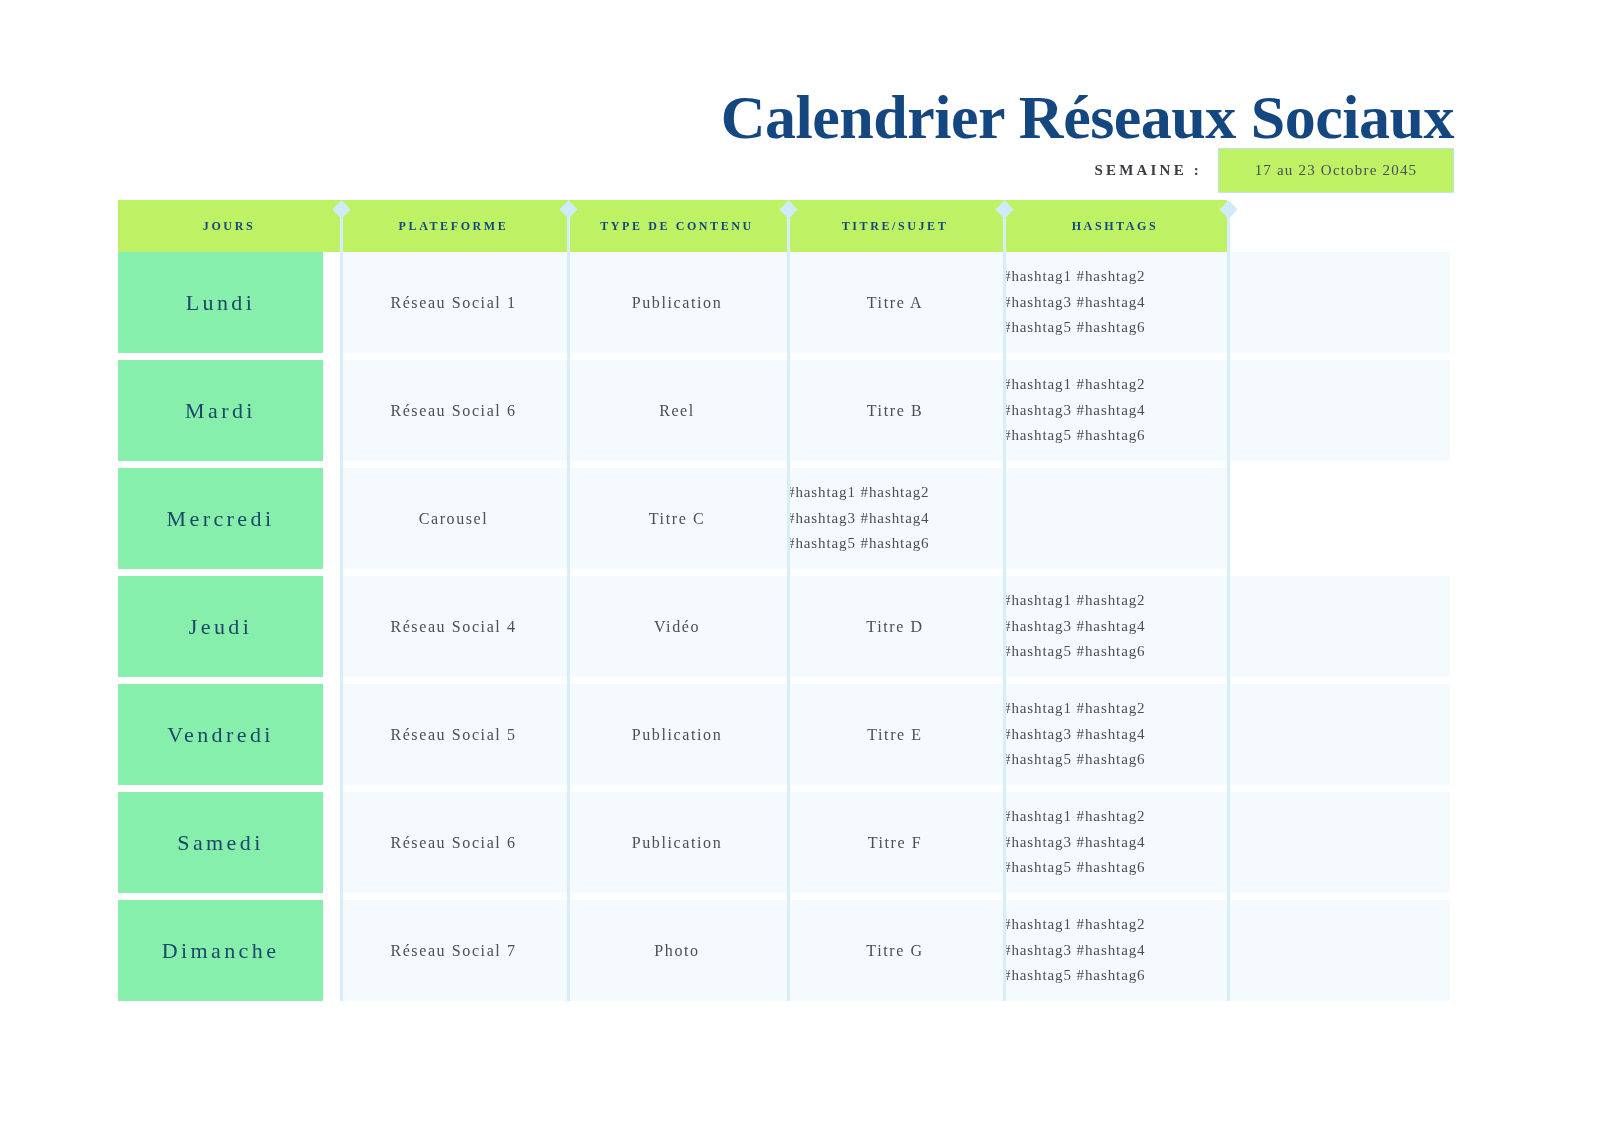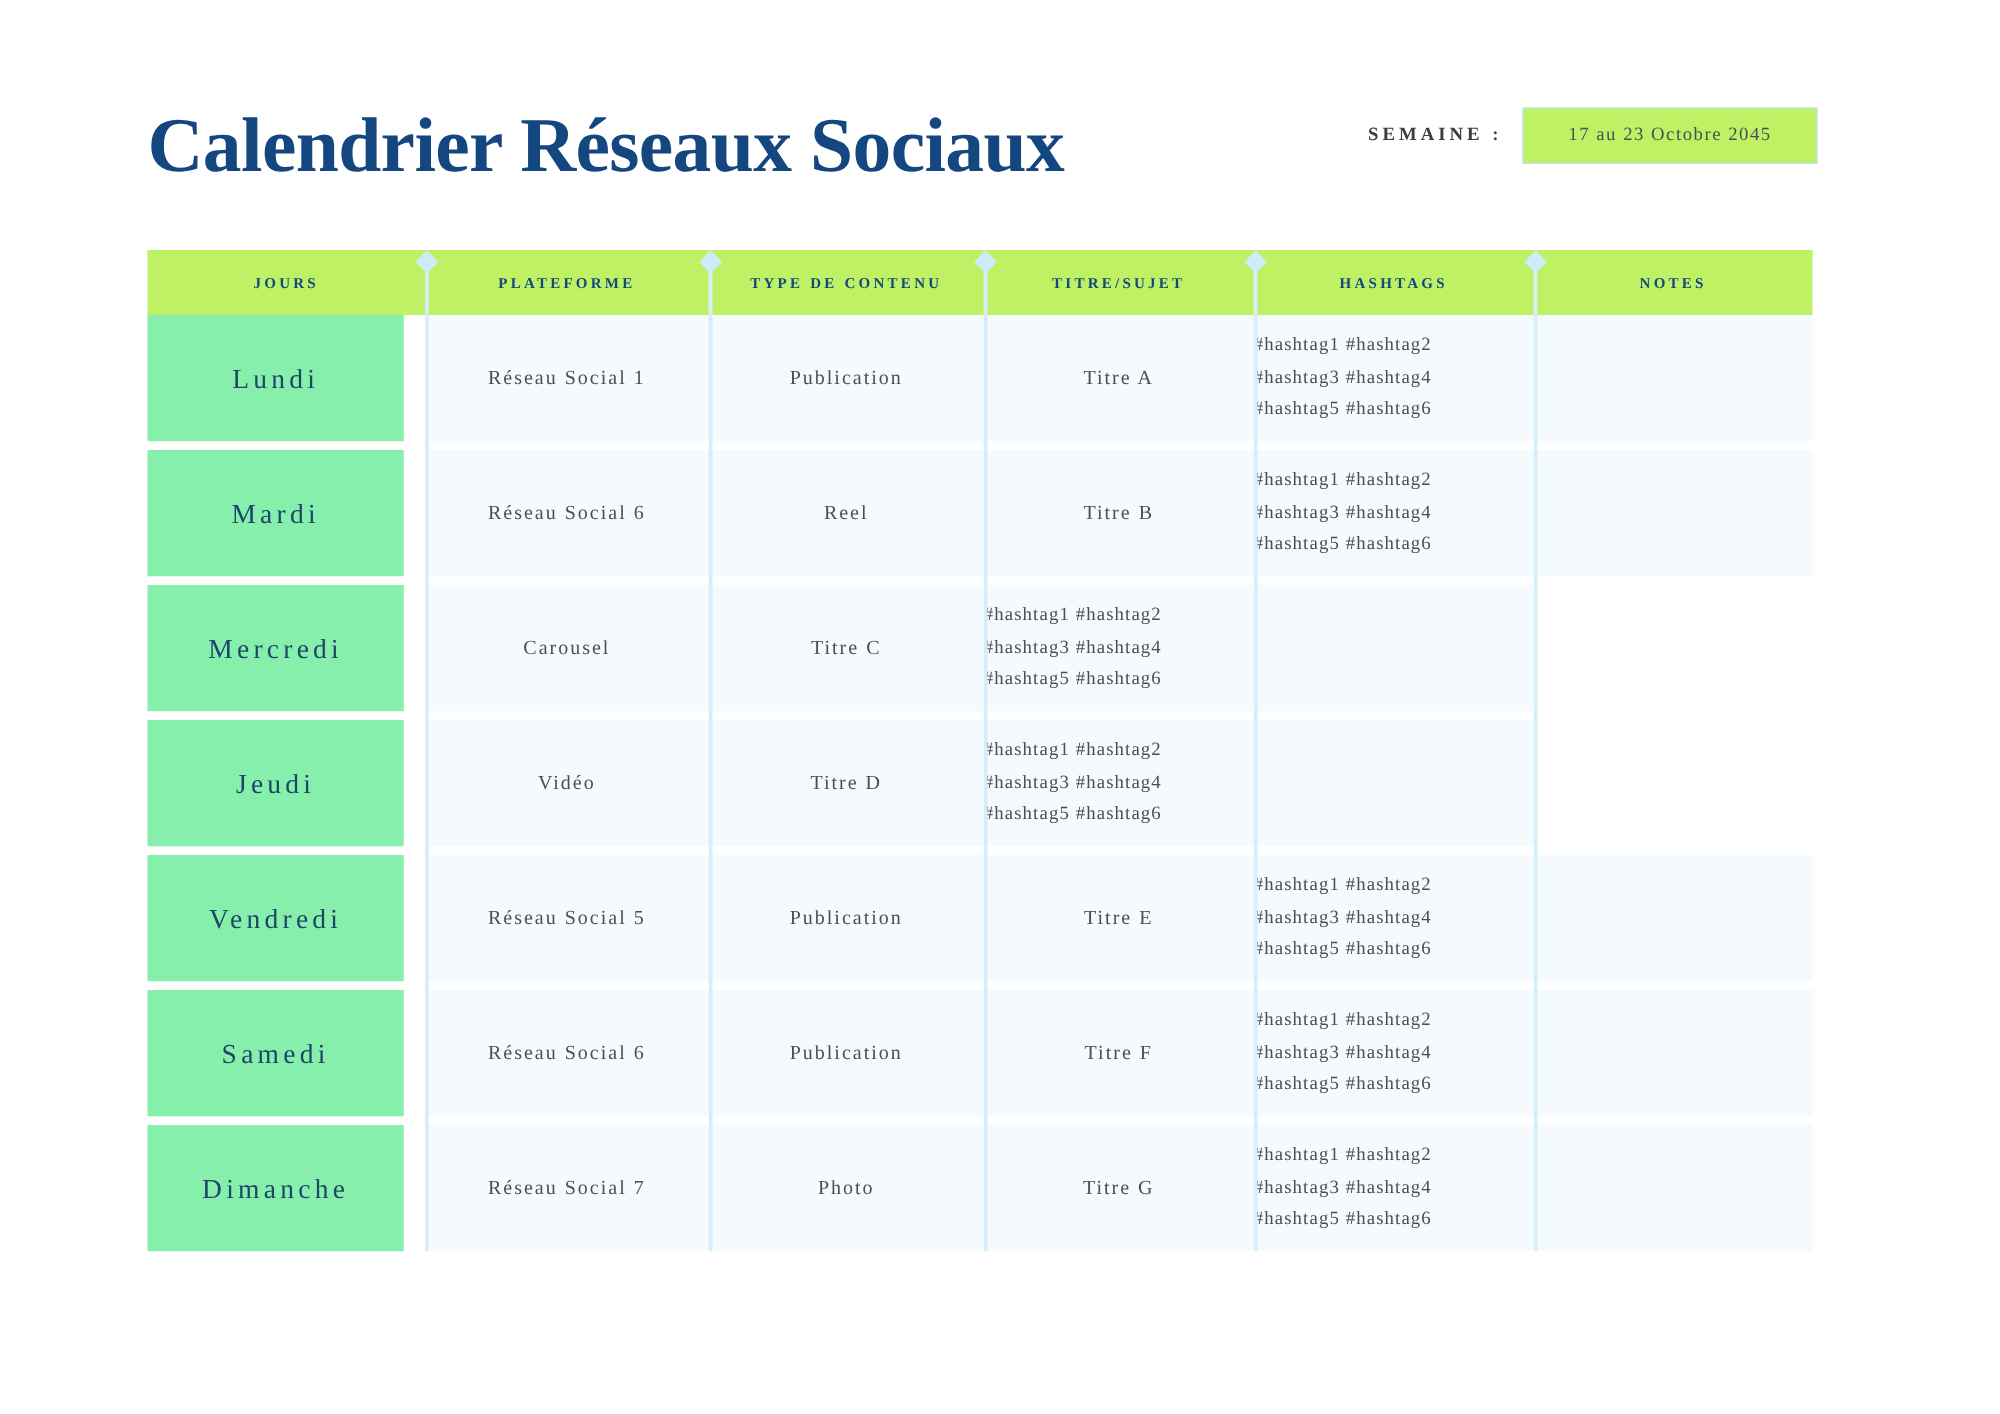--- a/index.html
+++ b/index.html
@@ -22,22 +22,23 @@
   }
 
   
   .header {
     position: absolute;
     left: 118px;
     top: 86px;
     width: 1336px;
     height: 92px;
     display: flex;
-    align-items: flex-start;
+    align-items: flex-end;
     justify-content: space-between;
+    flex-direction: column;
   }
 
   .page-title {
     font-family: "Liberation Serif", "DejaVu Serif", serif;
     font-weight: bold;
     font-size: 62px;
     line-height: 1;
     color: #14477f;
     letter-spacing: -0.5px;
     white-space: nowrap;
@@ -204,21 +205,20 @@
   </div>
 
   <div class="table">
 
     <div class="grid">
       <div class="head-cell">JOURS</div>
       <div class="head-cell">PLATEFORME</div>
       <div class="head-cell">TYPE DE CONTENU</div>
       <div class="head-cell">TITRE/SUJET</div>
       <div class="head-cell">HASHTAGS</div>
-      <div class="head-cell">NOTES</div>
     </div>
 
     <div class="rows" id="rows-container">
         <div class="row">
           <div class="cell cell-day">Lundi</div>
           <div class="cell cell-platform">Réseau Social 1</div>
           <div class="cell cell-content-type">Publication</div>
           <div class="cell cell-title">Titre A</div>
           <div class="cell cell-hashtags">
             <div class="tags">
@@ -251,20 +251,21 @@
             <div class="tags">
               <div>#hashtag1 #hashtag2</div>
               <div>#hashtag3 #hashtag4</div>
               <div>#hashtag5 #hashtag6</div>
             </div>
           </div>
           <div class="cell cell-notes"></div>
         </div>
         <div class="row">
           <div class="cell cell-day">Jeudi</div>
+          <div class="cell cell-platform">Réseau Social 4</div>
           <div class="cell cell-content-type">Vidéo</div>
           <div class="cell cell-title">Titre D</div>
           <div class="cell cell-hashtags">
             <div class="tags">
               <div>#hashtag1 #hashtag2</div>
               <div>#hashtag3 #hashtag4</div>
               <div>#hashtag5 #hashtag6</div>
             </div>
           </div>
           <div class="cell cell-notes"></div>

